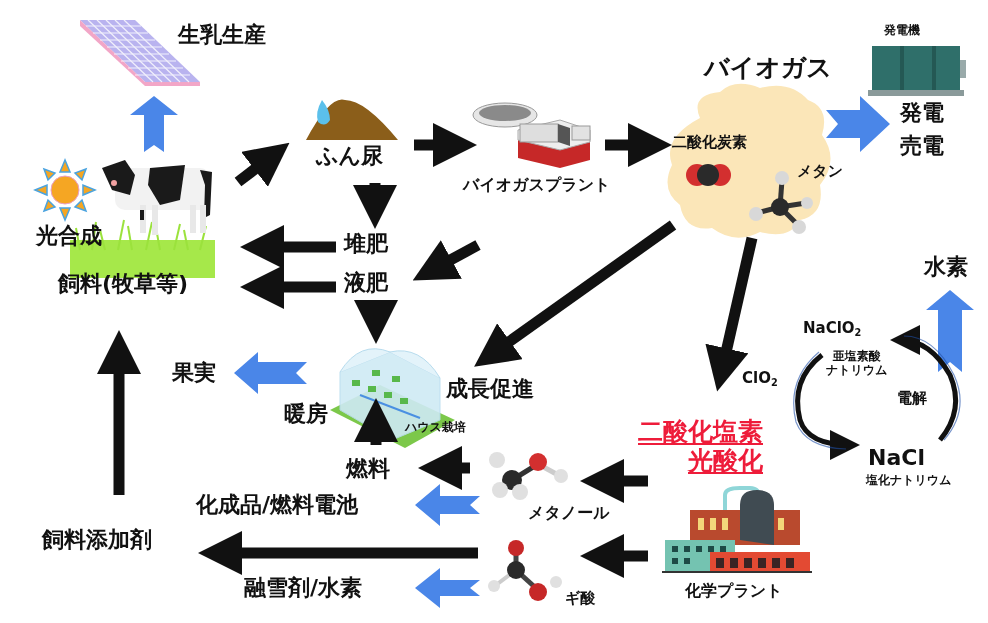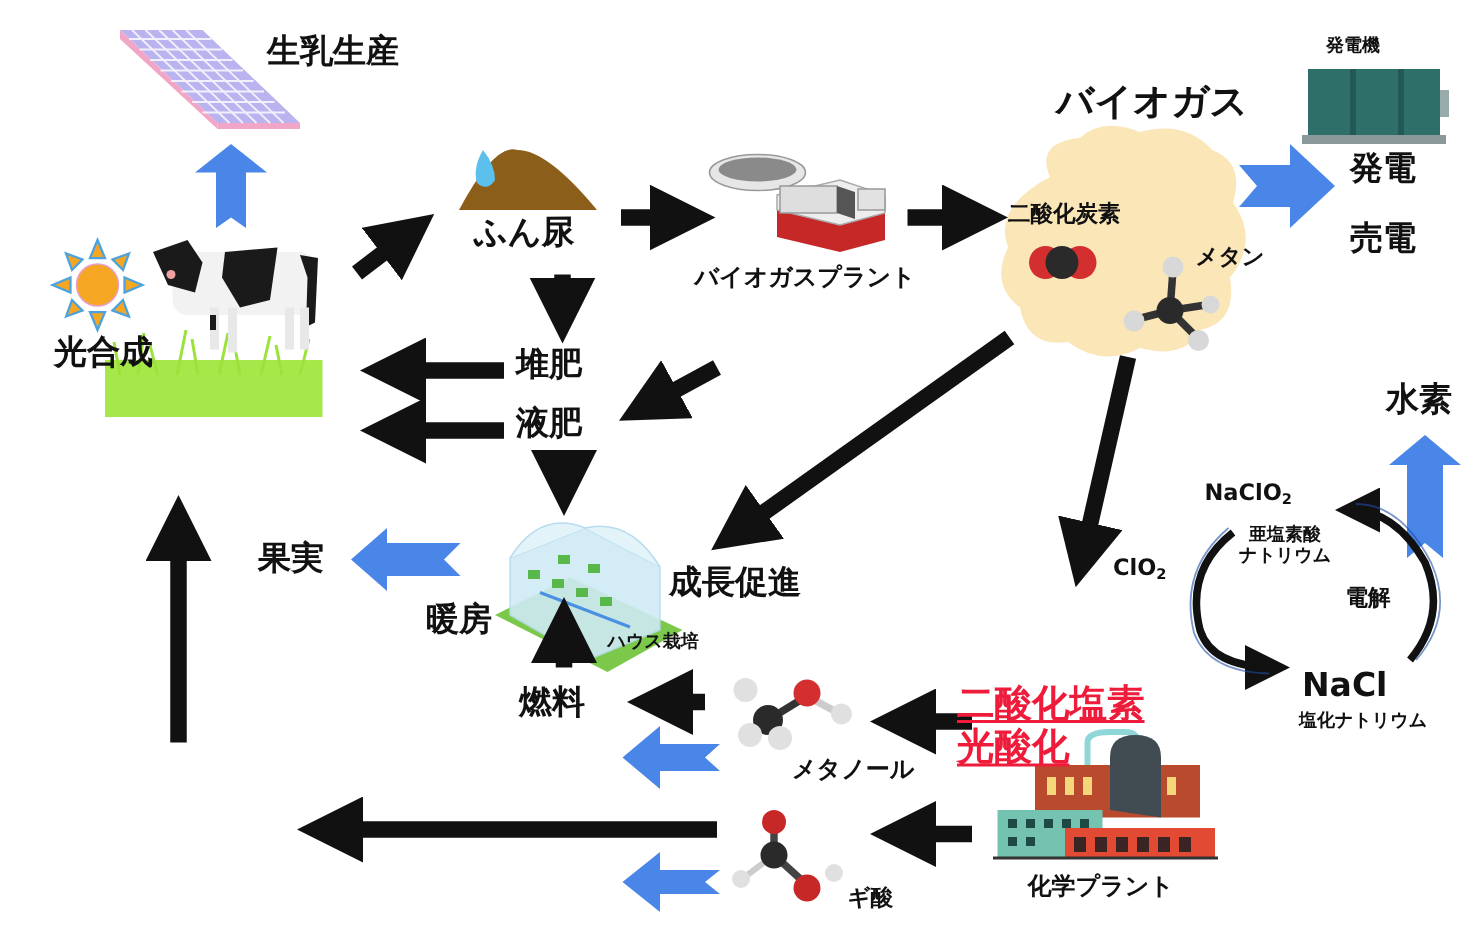--- a/index.html
+++ b/index.html
@@ -4,21 +4,21 @@
 <style>
   html, body { margin: 0; padding: 0; background: #ffffff; }
   #stage { position: relative; width: 988px; height: 623px; overflow: hidden; background: #ffffff;
     font-family: "DejaVu Sans", "Liberation Sans", sans-serif; color: #111; }
   .lbl { position: absolute; font-weight: bold; white-space: nowrap; line-height: 1.15; color: #111; }
   .xl { font-size: 25px; }
   .lg { font-size: 22px; }
   .md { font-size: 15px; }
   .sm { font-size: 16px; }
   .xs { font-size: 12px; }
-  .red { color: #ee1c3a; text-decoration: underline; text-decoration-thickness: 2px; text-underline-offset: 3px; text-align: left; margin-top: 37px; }
+  .red { color: #ee1c3a; text-decoration: underline; text-decoration-thickness: 2px; text-underline-offset: 3px; text-align: right; }
   .center { text-align: center; }
   svg.layer { position: absolute; left: 0; top: 0; }
   sub { font-size: 0.65em; vertical-align: -0.3em; }
 </style>
 </head>
 <body>
 
 <div id="stage">
 
   <svg class="layer" width="988" height="623" viewBox="0 0 988 623">
@@ -263,48 +263,52 @@
 
     <g fill="#4a86e8">
       <polygon points="307,362 258,362 258,352 234,373 258,394 258,384 307,384 296,373"></polygon>
       <polygon points="480,496 440,496 440,484 415,505 440,526 440,514 480,514 470,505"></polygon>
       <polygon points="480,580 440,580 440,568 415,588 440,608 440,596 480,596 470,588"></polygon>
     </g>
   </svg>
 
   <div class="lbl lg" style="left:178px;top:22px;">生乳生産</div>
   <div class="lbl lg" style="left:36px;top:223px;">光合成</div>
+  <div class="lbl lg" style="left:58px;top:271px;">飼料(牧草等)</div>
 
   <div class="lbl lg" style="left:316px;top:143px;">ふん尿</div>
   <div class="lbl lg" style="left:344px;top:231px;">堆肥</div>
   <div class="lbl lg" style="left:344px;top:270px;">液肥</div>
 
   <div class="lbl sm" style="left:463px;top:176px;">バイオガスプラント</div>
 
   <div class="lbl xl" style="left:704px;top:54px;">バイオガス</div>
   <div class="lbl md" style="left:672px;top:134px;">二酸化炭素</div>
   <div class="lbl md" style="left:797px;top:163px;">メタン</div>
 
   <div class="lbl xs" style="left:884px;top:24px;">発電機</div>
   <div class="lbl lg" style="left:900px;top:100px;">発電</div>
-  <div class="lbl lg" style="left:900px;top:147px;">売電</div>
+  <div class="lbl lg" style="left:900px;top:133px;">売電</div>
 
   <div class="lbl lg" style="left:924px;top:254px;">水素</div>
   <div class="lbl md" style="left:803px;top:320px;"><span>NaClO</span><sub>2</sub></div>
   <div class="lbl xs center" style="left:826px;top:350px;"><span>亜塩素酸</span><br><span>ナトリウム</span></div>
   <div class="lbl md" style="left:742px;top:370px;"><span>ClO</span><sub>2</sub></div>
   <div class="lbl md" style="left:897px;top:390px;">電解</div>
   <div class="lbl lg" style="left:868px;top:445px;">NaCl</div>
   <div class="lbl xs" style="left:866px;top:474px;">塩化ナトリウム</div>
 
   <div class="lbl xl red" style="left:638px;top:418px;"><span>二酸化塩素</span><br><span>光酸化</span></div>
 
   <div class="lbl lg" style="left:446px;top:376px;">成長促進</div>
   <div class="lbl xs" style="left:405px;top:421px;">ハウス栽培</div>
   <div class="lbl lg" style="left:172px;top:360px;">果実</div>
   <div class="lbl lg" style="left:284px;top:401px;">暖房</div>
 
   <div class="lbl lg" style="left:346px;top:456px;">燃料</div>
+  <div class="lbl lg" style="left:196px;top:492px;">化成品/燃料電池</div>
   <div class="lbl sm" style="left:528px;top:504px;">メタノール</div>
 
+  <div class="lbl lg" style="left:42px;top:527px;">飼料添加剤</div>
+  <div class="lbl lg" style="left:244px;top:575px;">融雪剤/水素</div>
   <div class="lbl md" style="left:565px;top:590px;">ギ酸</div>
   <div class="lbl sm" style="left:685px;top:582px;">化学プラント</div>
 </div>
 
 </body></html>

